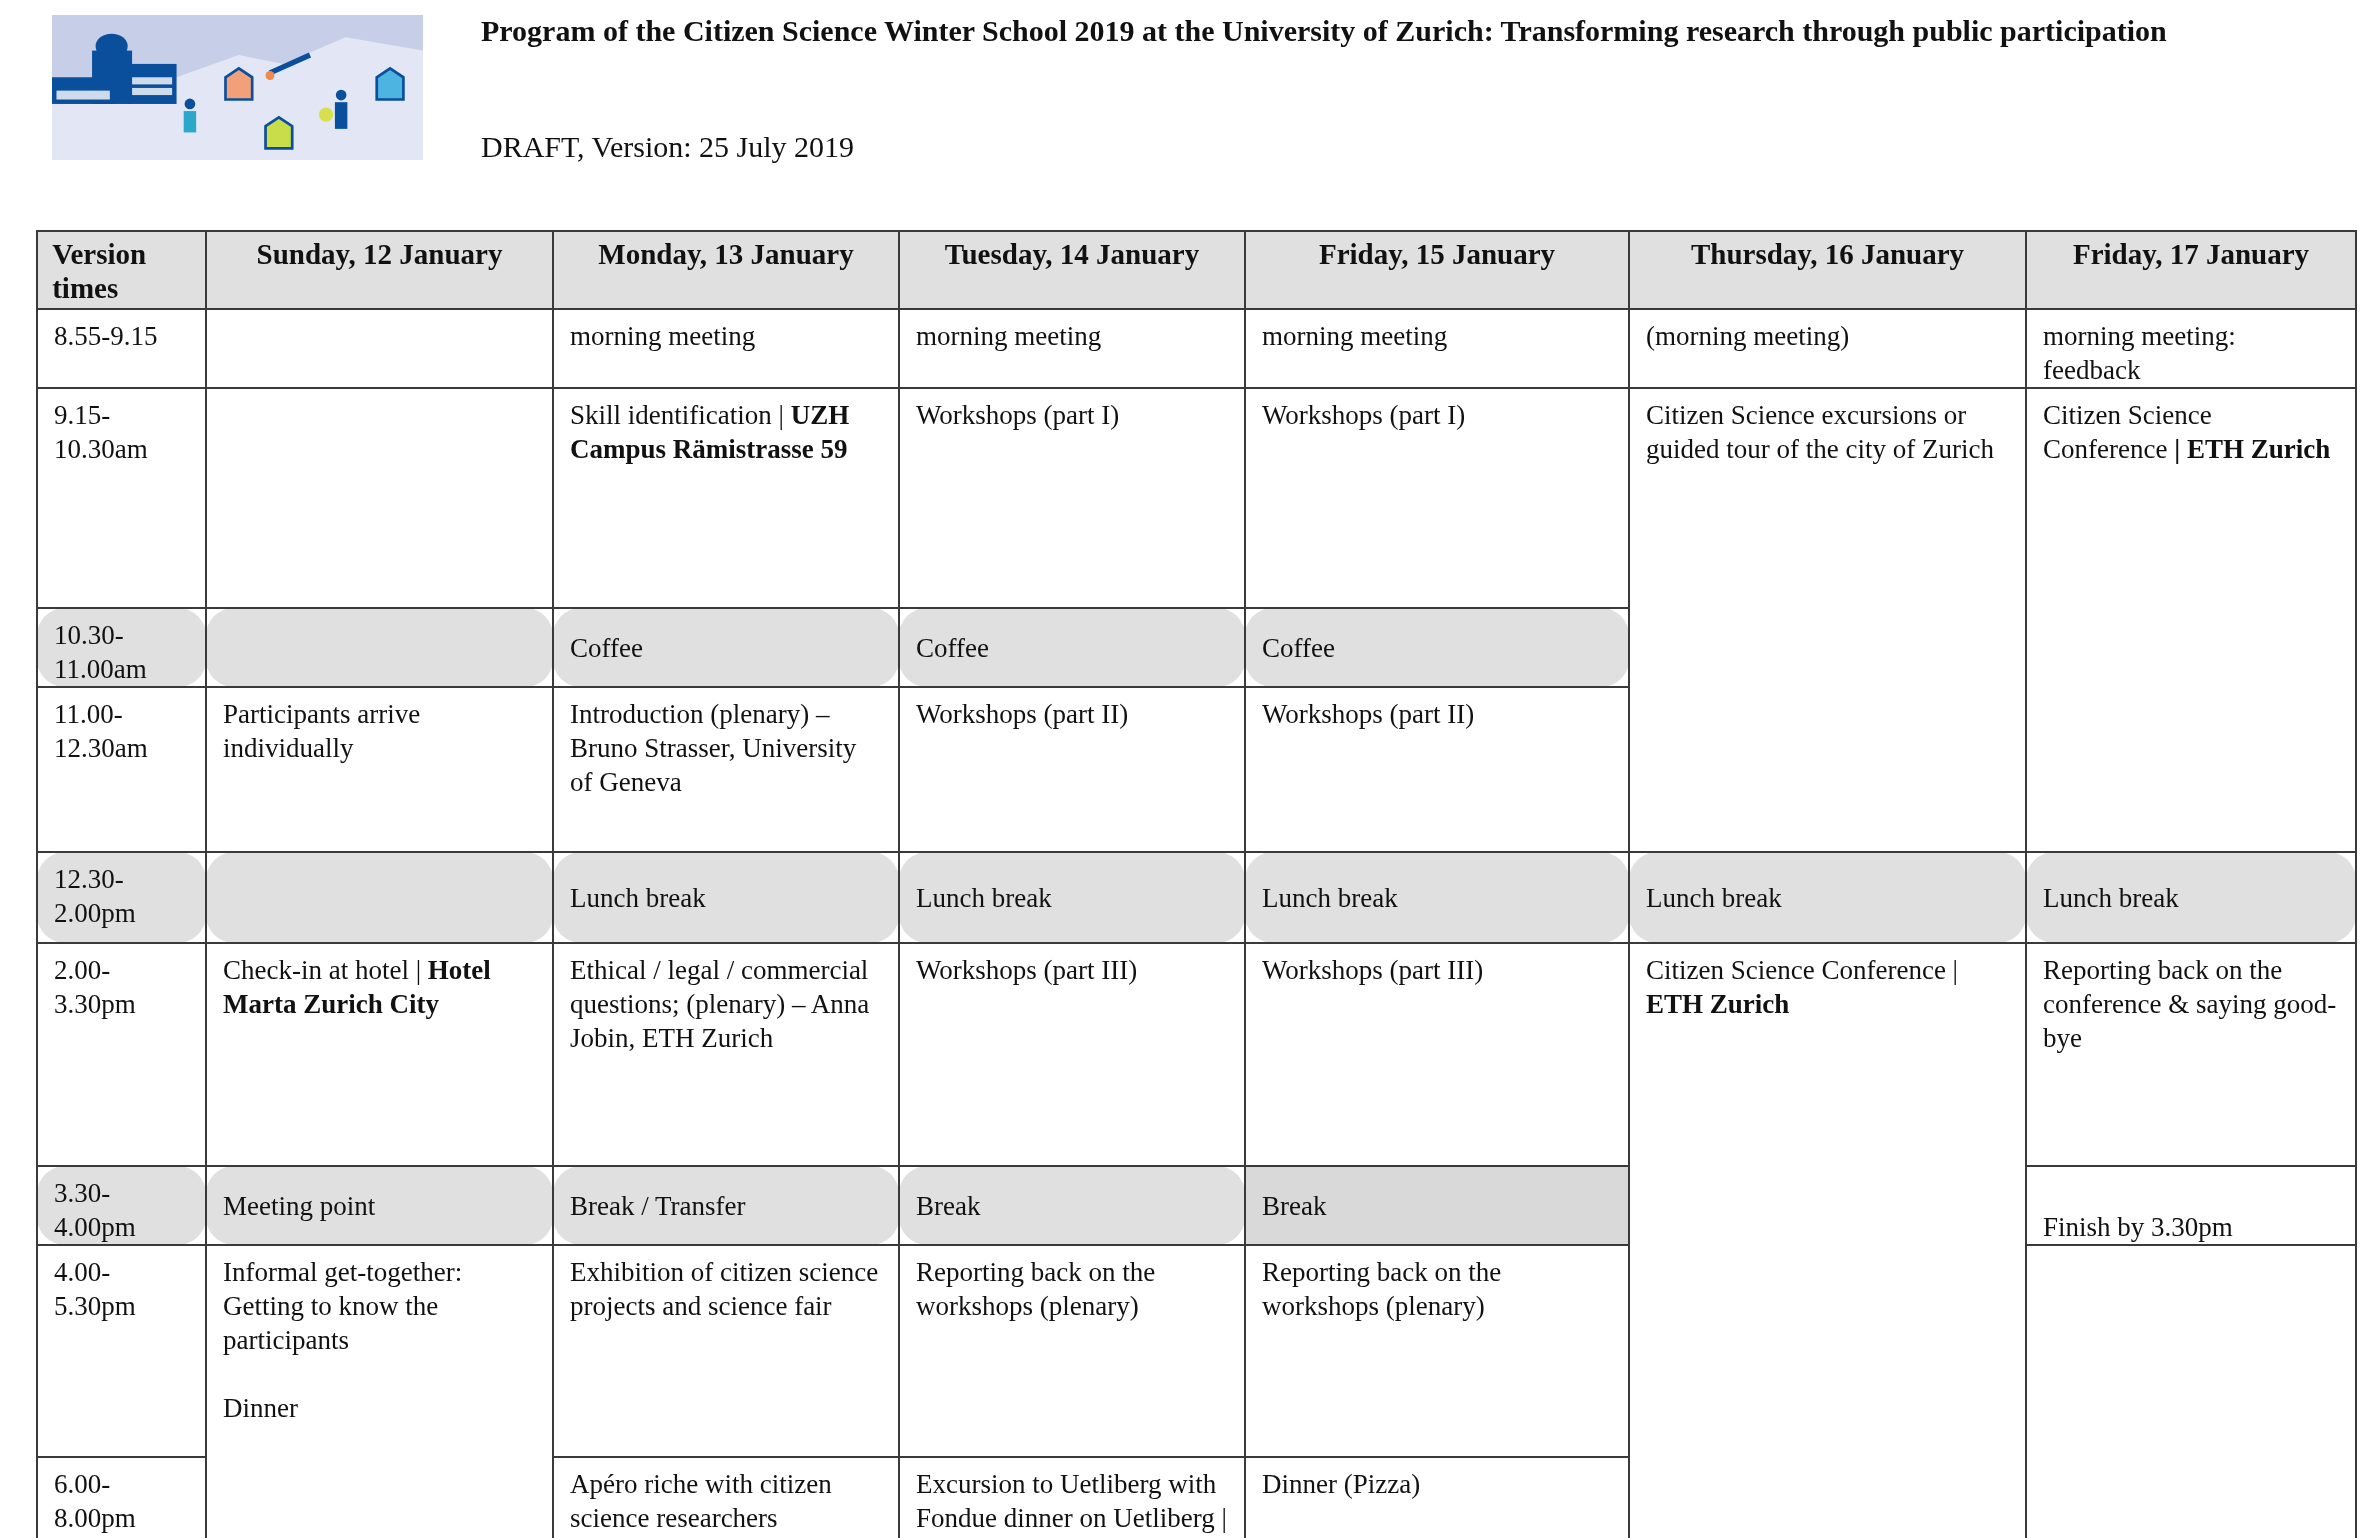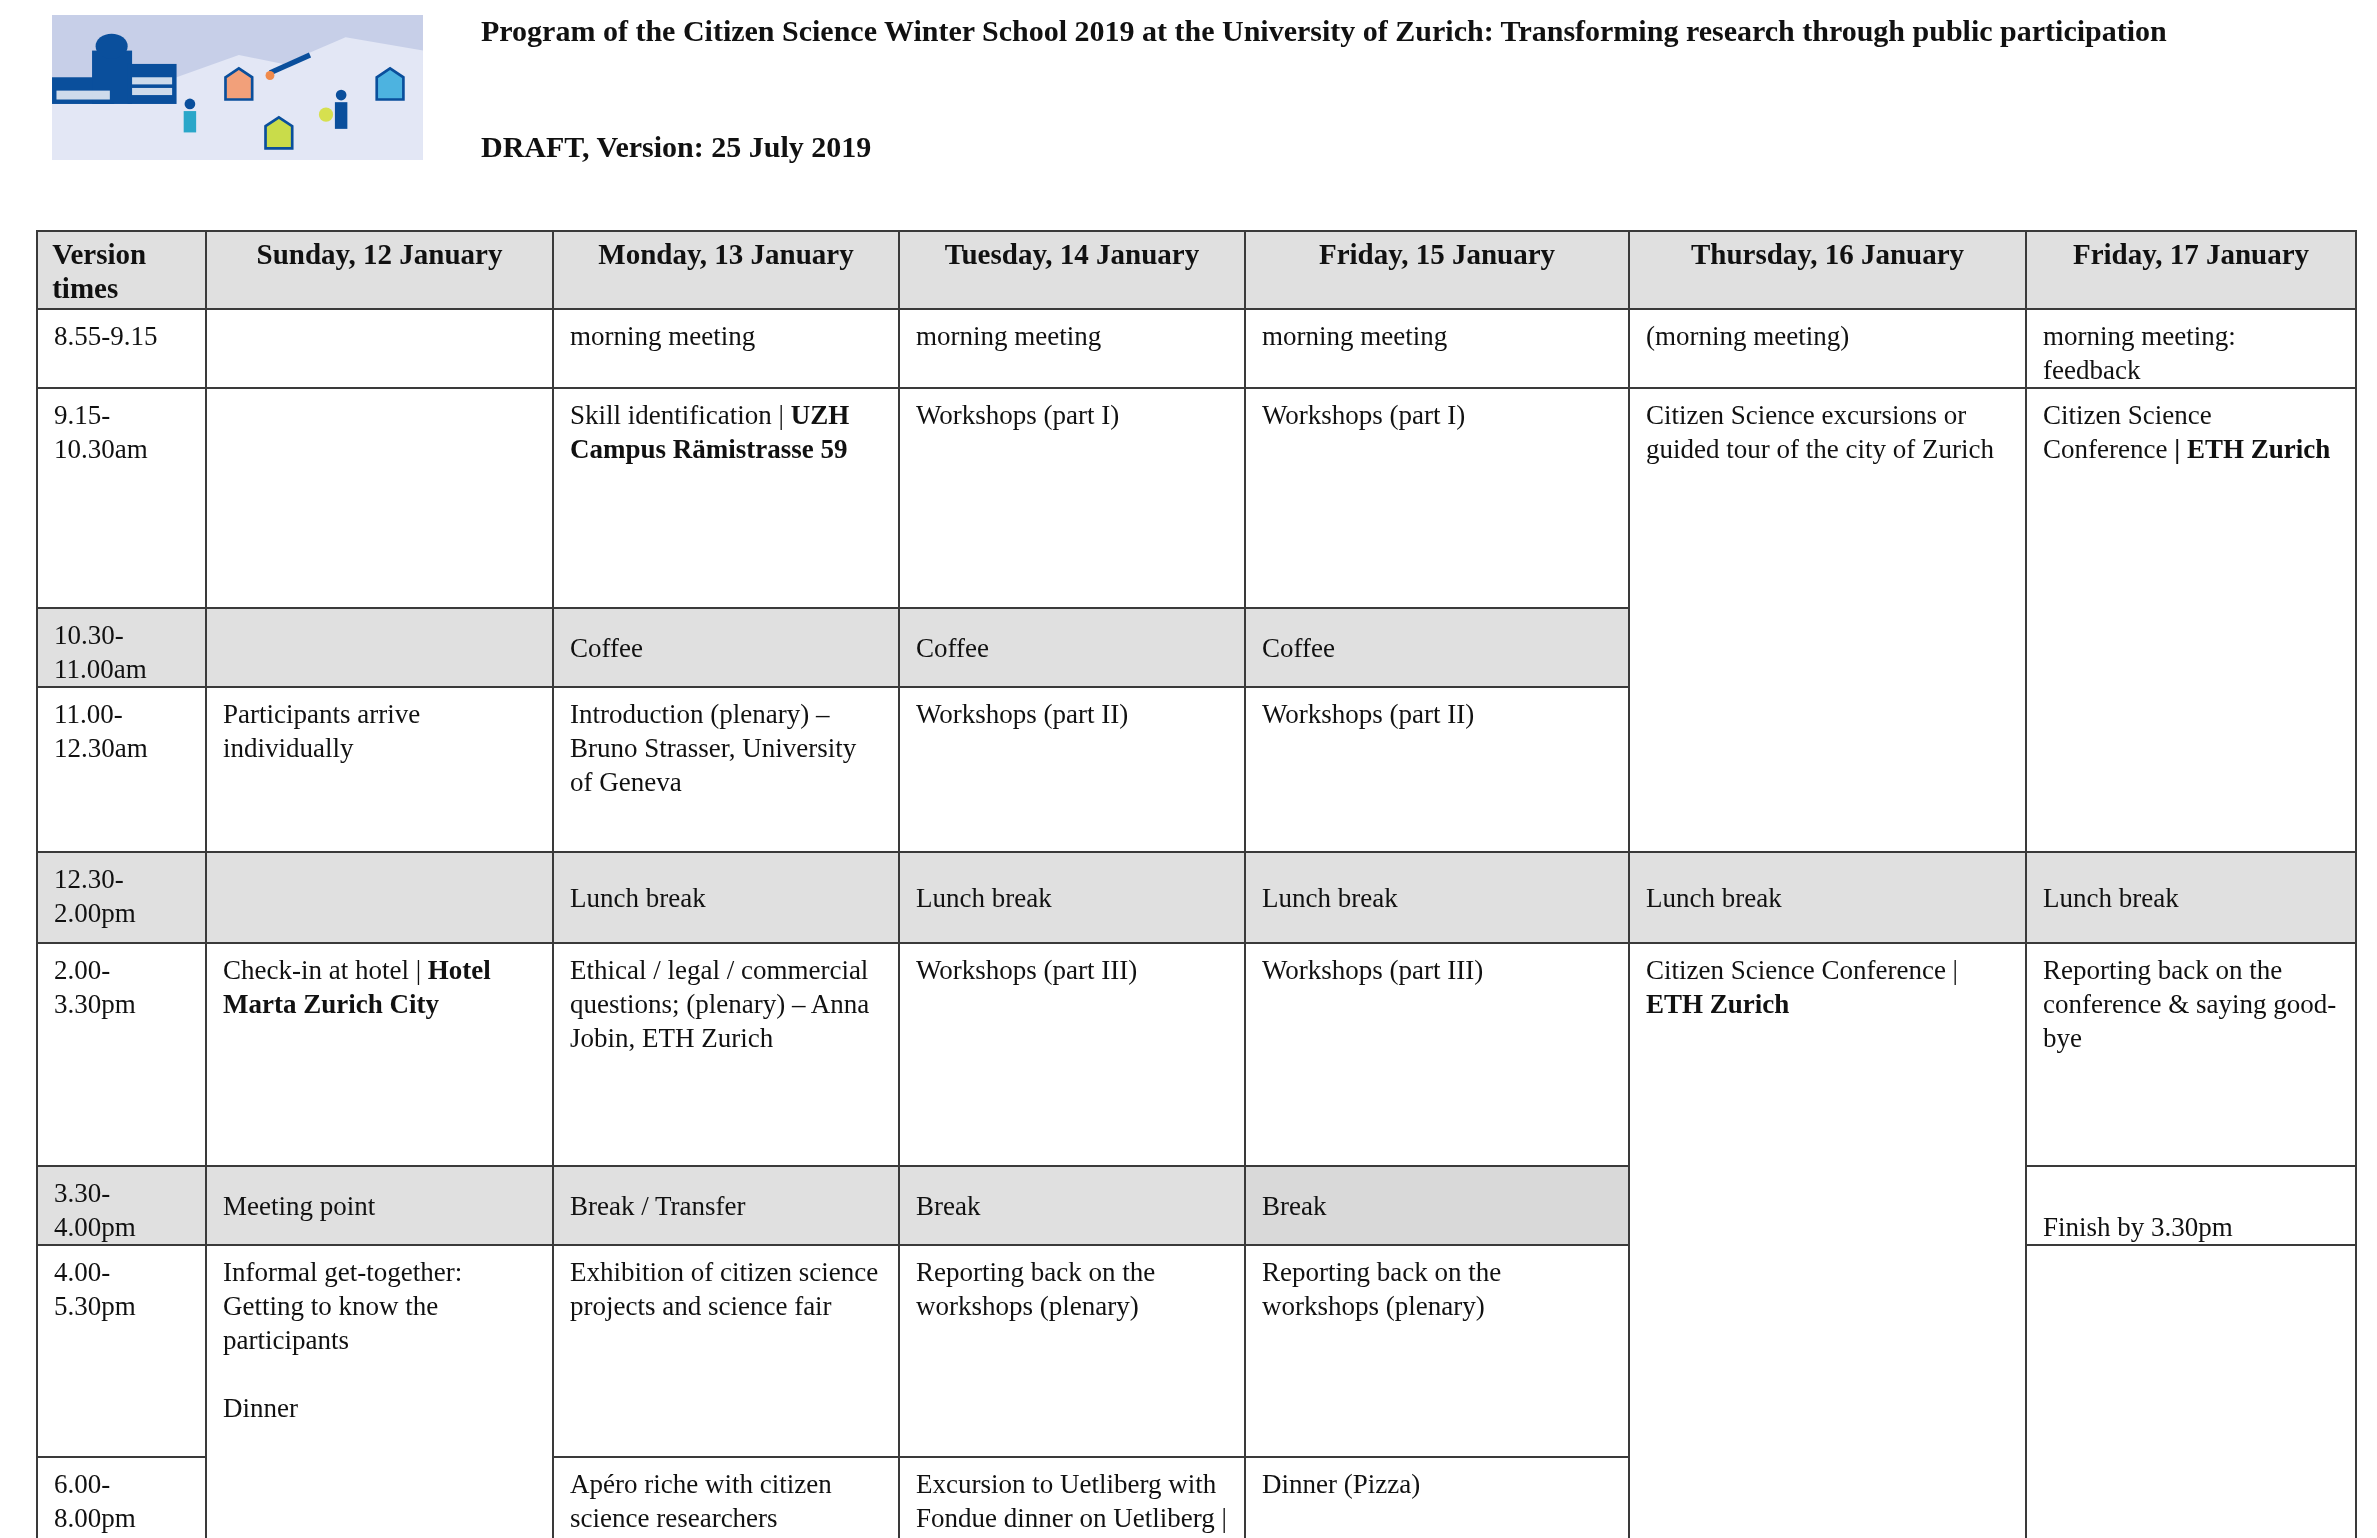--- a/index.html
+++ b/index.html
@@ -1,27 +1,27 @@
 <!DOCTYPE html>
 <html style="font-size:14.2px"><head>
 <meta charset="utf-8">
 <style>
   html, body { margin:0; padding:0; background:#ffffff; }
   body { width:2377px; height:1538px; position:relative; overflow:hidden;
          font-family:"Liberation Serif", "DejaVu Serif", serif; color:#111; }
   .logo { position:absolute; left:52px; top:15px; width:371px; height:145px; }
   .title { position:absolute; left:481px; top:12.4px; width:1823px;
            font-weight:bold; font-size:30px; line-height:37px; }
-  .version { position:absolute; left:481px; top:128px; font-weight:bold; font-size:30px; line-height:37px; }
+  .version { position:absolute; left:481px; top:128px; font-weight:normal; font-size:30px; line-height:37px; }
   table.sched { position:absolute; left:36px; top:230px; border-collapse:collapse; table-layout:fixed; }
   table.sched td, table.sched th { border:2.2px solid #3a3a3a; vertical-align:top; padding:9px 16px 0 16px;
            font-size:27px; line-height:34px; font-weight:normal; text-align:left; overflow:hidden; }
   table.sched th { background:#e0e0e0; font-weight:bold; font-size:29px; text-align:center; padding-top:5.3px; }
   table.sched th.first { text-align:left; padding-left:14.2px; }
-  .gray { background:#e0e0e0; }
+  .gray { background:#e0e0e0;border-radius:28px; }
   .gray2 { background:#d9d9d9; }
   .center { text-align:center; }
   .mid { vertical-align:middle !important; padding-top:0 !important; }
   .bottom { vertical-align:bottom !important; padding-top:0 !important;border-radius:6px; }
   td.time { padding-left:14.2px; padding-right:5.3px; }
   b { font-weight:bold; }
   .gap { display:block; height:34px; }
 </style>
 </head>
 <body>

